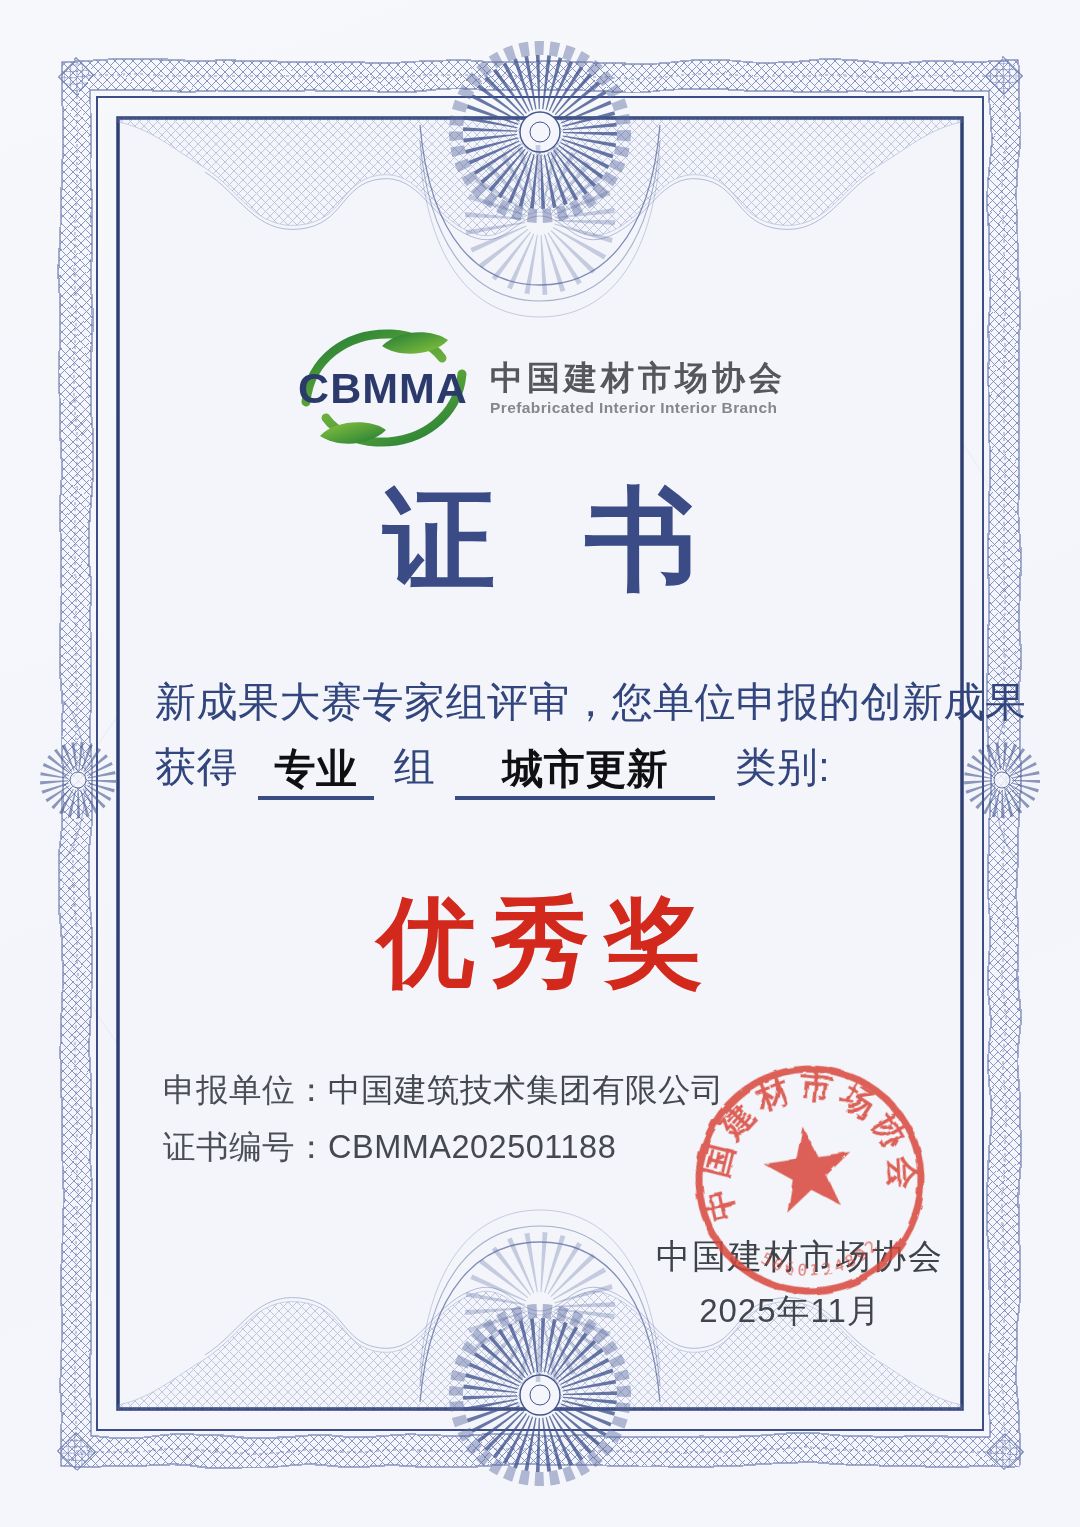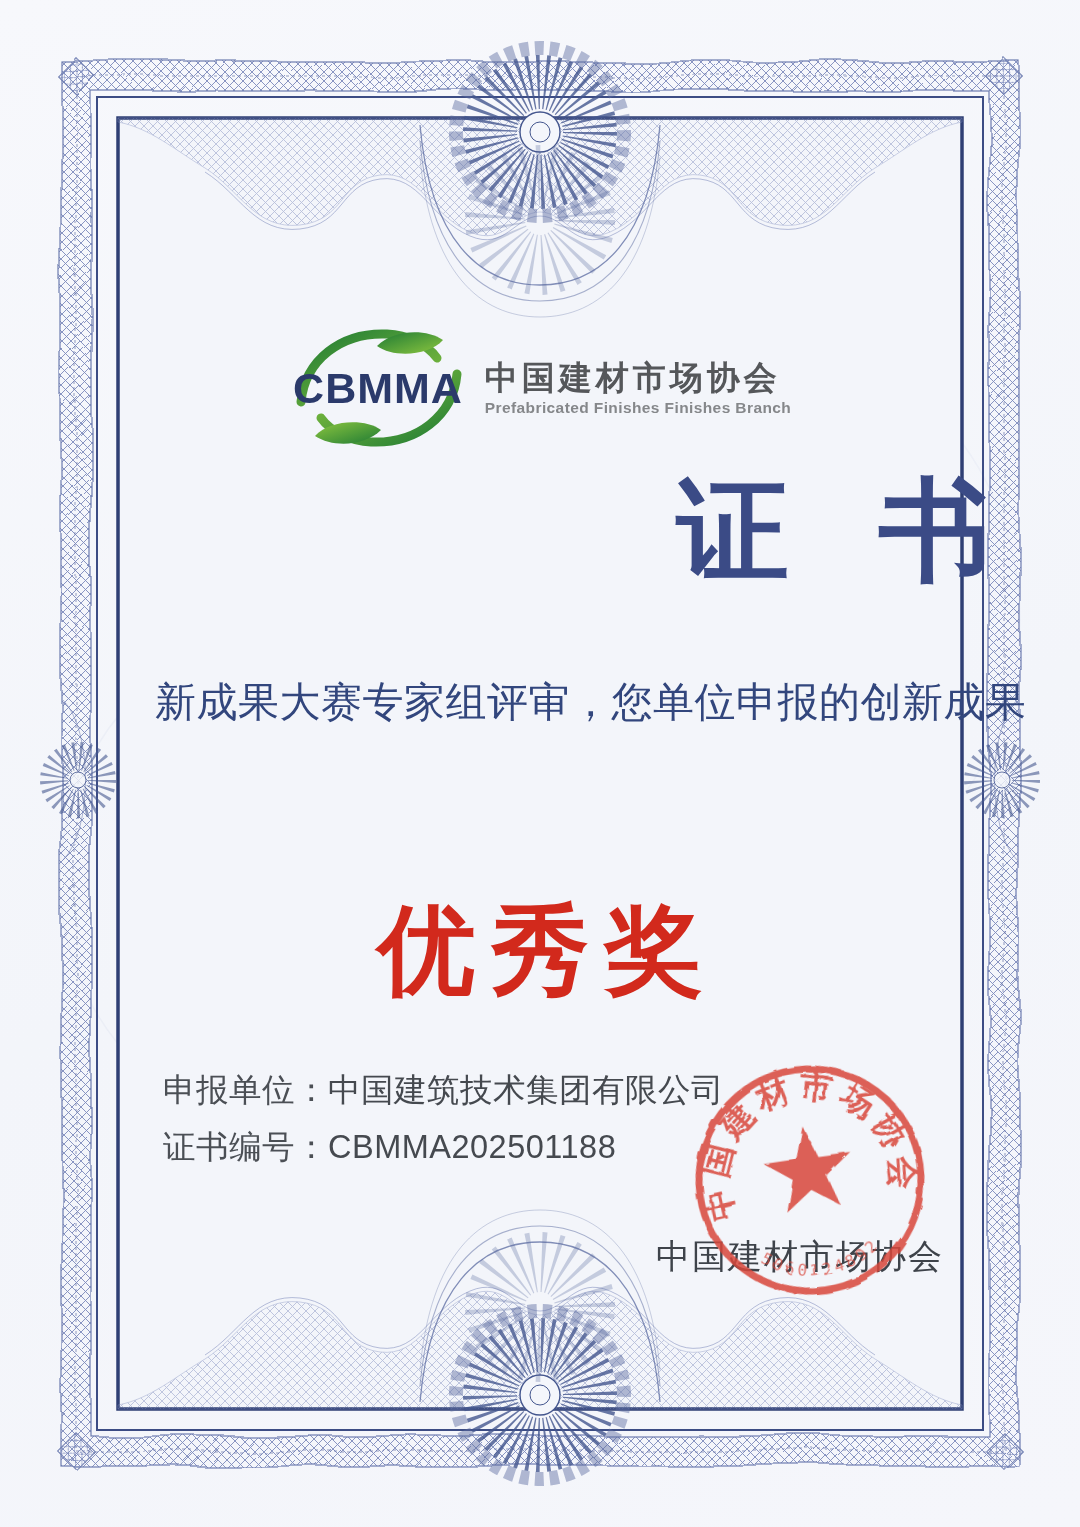--- a/index.html
+++ b/index.html
@@ -24,41 +24,41 @@
   }
   .logo-mark{width:180px;height:128px;flex:0 0 auto;}
   .logo-text{display:flex;flex-direction:column;align-items:flex-start;}
   .org-cn{font-size:33px;font-weight:bold;color:#55575a;letter-spacing:4px;line-height:1.15;}
   .branch-cn{font-size:41px;font-weight:bold;color:#55575a;letter-spacing:1px;line-height:1.2;}
   .branch-en{font-size:15.5px;font-weight:600;color:#85878a;letter-spacing:.4px;margin-top:2px;}
 
   
   .title{
     position:absolute;top:442px;left:0;width:100%;margin:0;
-    text-align:right;font-family:Liberation Mono, monospace;
+    text-align:center;font-family:Liberation Sans, sans-serif;
     font-size:112px;font-weight:bold;color:#3b4b86;
     letter-spacing:.8em;text-indent:.8em;line-height:1.1;
   }
 
   
   .paragraph{position:absolute;top:634px;left:155px;width:775px;color:#32467d;}
   .paragraph .line{margin:0;font-size:41px;line-height:65px;white-space:nowrap;letter-spacing:.5px;}
   .line.indent{text-indent:72px;}
   .blank{
     display:inline-block;min-width:96px;text-align:center;
     border-bottom:4px solid #3a4c84;padding:0 10px 2px;margin:0 8px;
     line-height:1.2;vertical-align:bottom;
   }
   .blank.blank-cat{min-width:240px;}
   .blank b{color:#101012;font-weight:700;}
 
   
   .award{
     position:absolute;top:858px;left:0;width:100%;text-align:center;
-    font-family:Liberation Sans, sans-serif;
+    font-family:Liberation Mono, monospace;
     font-size:98px;font-weight:900;color:#d2291c;
     letter-spacing:.16em;text-indent:.16em;line-height:1.15;
   }
 
   
   .details{position:absolute;top:1026px;left:163px;}
   .detail-row{font-size:32.5px;line-height:57px;color:#4b4f55;font-weight:500;letter-spacing:.5px;white-space:nowrap;}
   .detail-row .dvalue{color:#45494f;}
 
   
@@ -155,42 +155,50 @@
         <path d="M12,78 C16,36 52,8 98,10 C118,11 138,20 148,34" stroke="url(#gg)" stroke-width="9" fill="none" stroke-linecap="round"></path>
         <path d="M88,22 C104,6 136,4 154,16 C140,32 104,34 88,22 Z" fill="url(#gg)"></path>
         <g transform="rotate(180 90 64)">
           <path d="M12,78 C16,36 52,8 98,10 C118,11 138,20 148,34" stroke="url(#gg)" stroke-width="9" fill="none" stroke-linecap="round"></path>
           <path d="M88,22 C104,6 136,4 154,16 C140,32 104,34 88,22 Z" fill="url(#gg)"></path>
         </g>
         <text x="89" y="79" text-anchor="middle" font-size="43" font-weight="bold" fill="#2b3a6b" letter-spacing="1" font-family="Liberation Sans, DejaVu Sans, sans-serif">CBMMA</text>
       </svg>
       <div class="logo-text">
         <div class="org-cn">中国建材市场协会</div>
-        <div class="branch-en">Prefabricated Finishes Finishes Branch</div>
+        <div class="branch-en">Prefabricated Interior Interior Branch</div>
       </div>
     </header>
 
     <h1 class="title">证书</h1>
 
     <div class="paragraph">
       <p class="line">新成果大赛专家组评审，您单位申报的创新成果</p>
+      <p class="line line3">
+        <span>获得</span>
+        <span class="blank blank-group"><b>专业</b></span>
+        <span>组</span>
+        <span class="blank blank-cat"><b>城市更新</b></span>
+        <span>类别:</span>
+      </p>
     </div>
 
     <div class="award">优秀奖</div>
 
     <div class="details">
       <div class="detail-row">
         <span class="dlabel">申报单位：</span><span class="dvalue">中国建筑技术集团有限公司</span>
       </div>
       <div class="detail-row">
         <span class="dlabel">证书编号：</span><span class="dvalue">CBMMA202501188</span>
       </div>
     </div>
 
     <div class="issuer">中国建材市场协会</div>
+    <div class="date">2025年11月</div>
   </div>
 
   <svg class="seal" viewBox="0 0 1080 1527">
     <defs>
       <path id="sealArc" d="M735.7,1214.7 A82,82 0 1 1 884.3,1214.7" fill="none"></path>
       <path id="sealNum" d="M736.5,1241.7 A96,96 0 0 0 883.5,1241.7" fill="none"></path>
     </defs>
     <g opacity="0.85" transform="rotate(-8 810 1180)" filter="url(#wavy2)">
       <circle cx="810" cy="1180" r="111" fill="none" stroke="#d9473b" stroke-width="7"></circle>
       <path fill="#d9473b" d="M810,1126 L820.6,1157.4 L853.7,1157.8 L827.1,1177.6 L837,1209.2 L810,1190 L783,1209.2 L792.9,1177.6 L766.3,1157.8 L799.4,1157.4 Z"></path>

